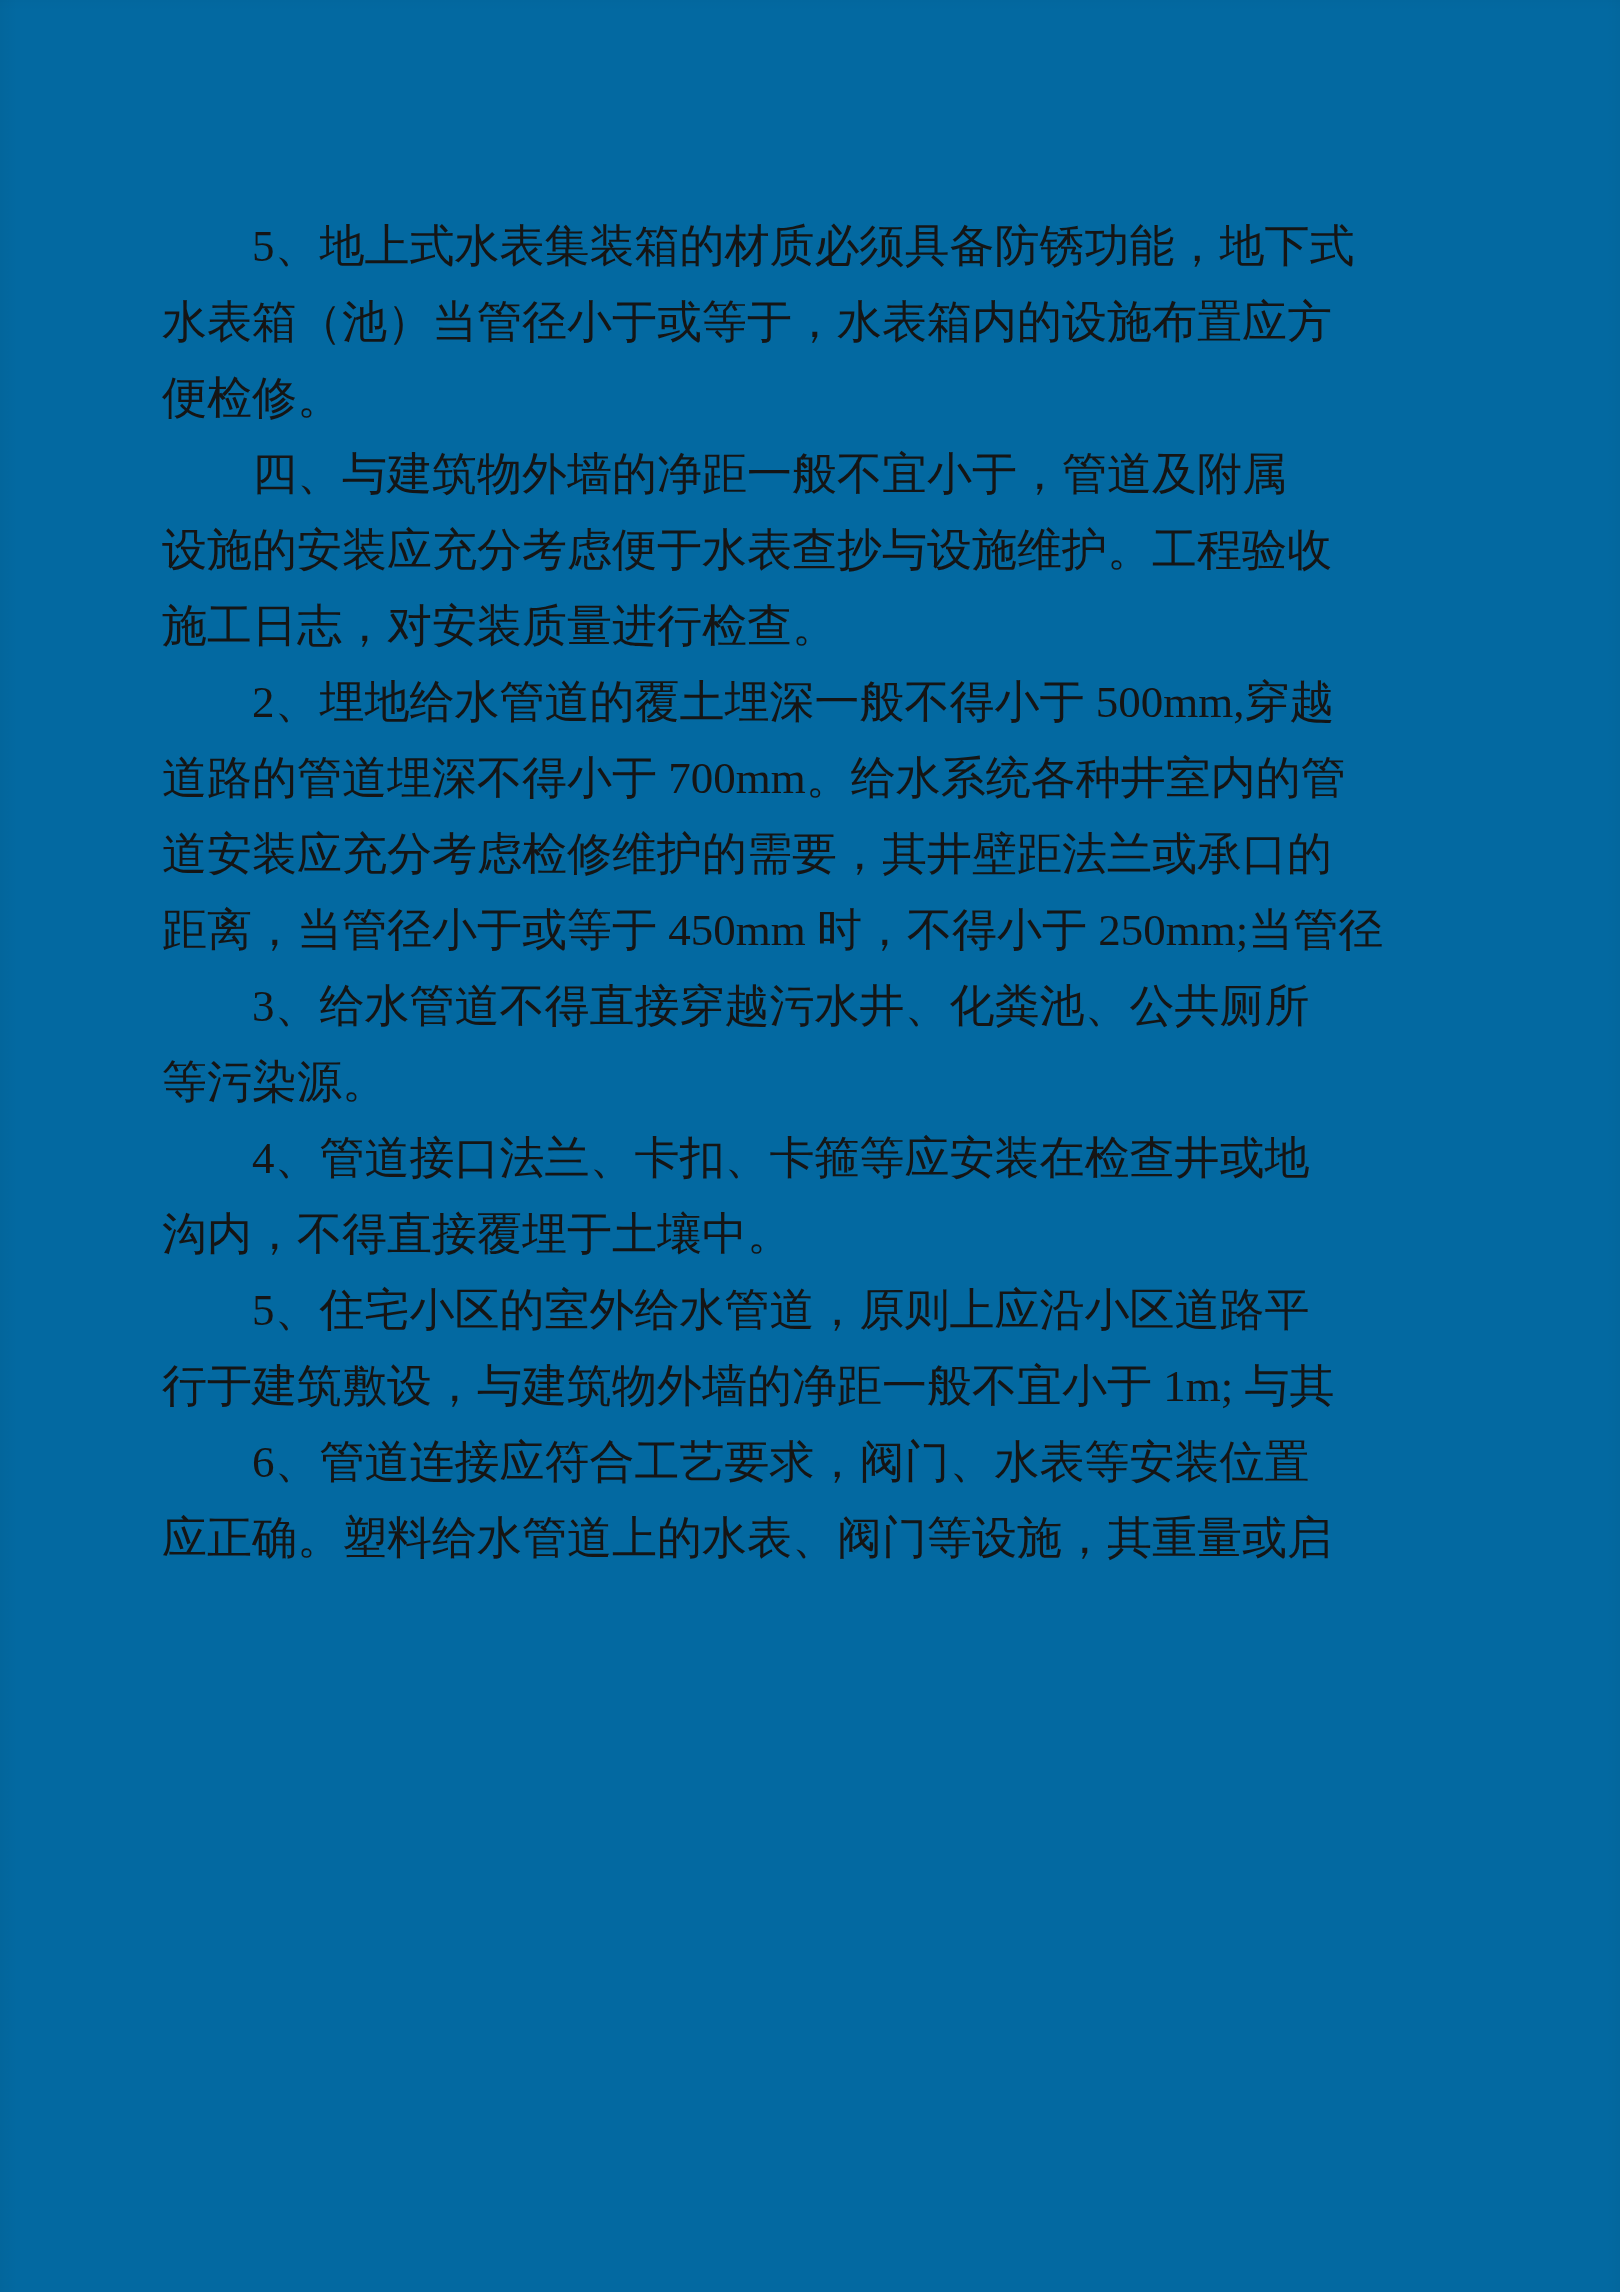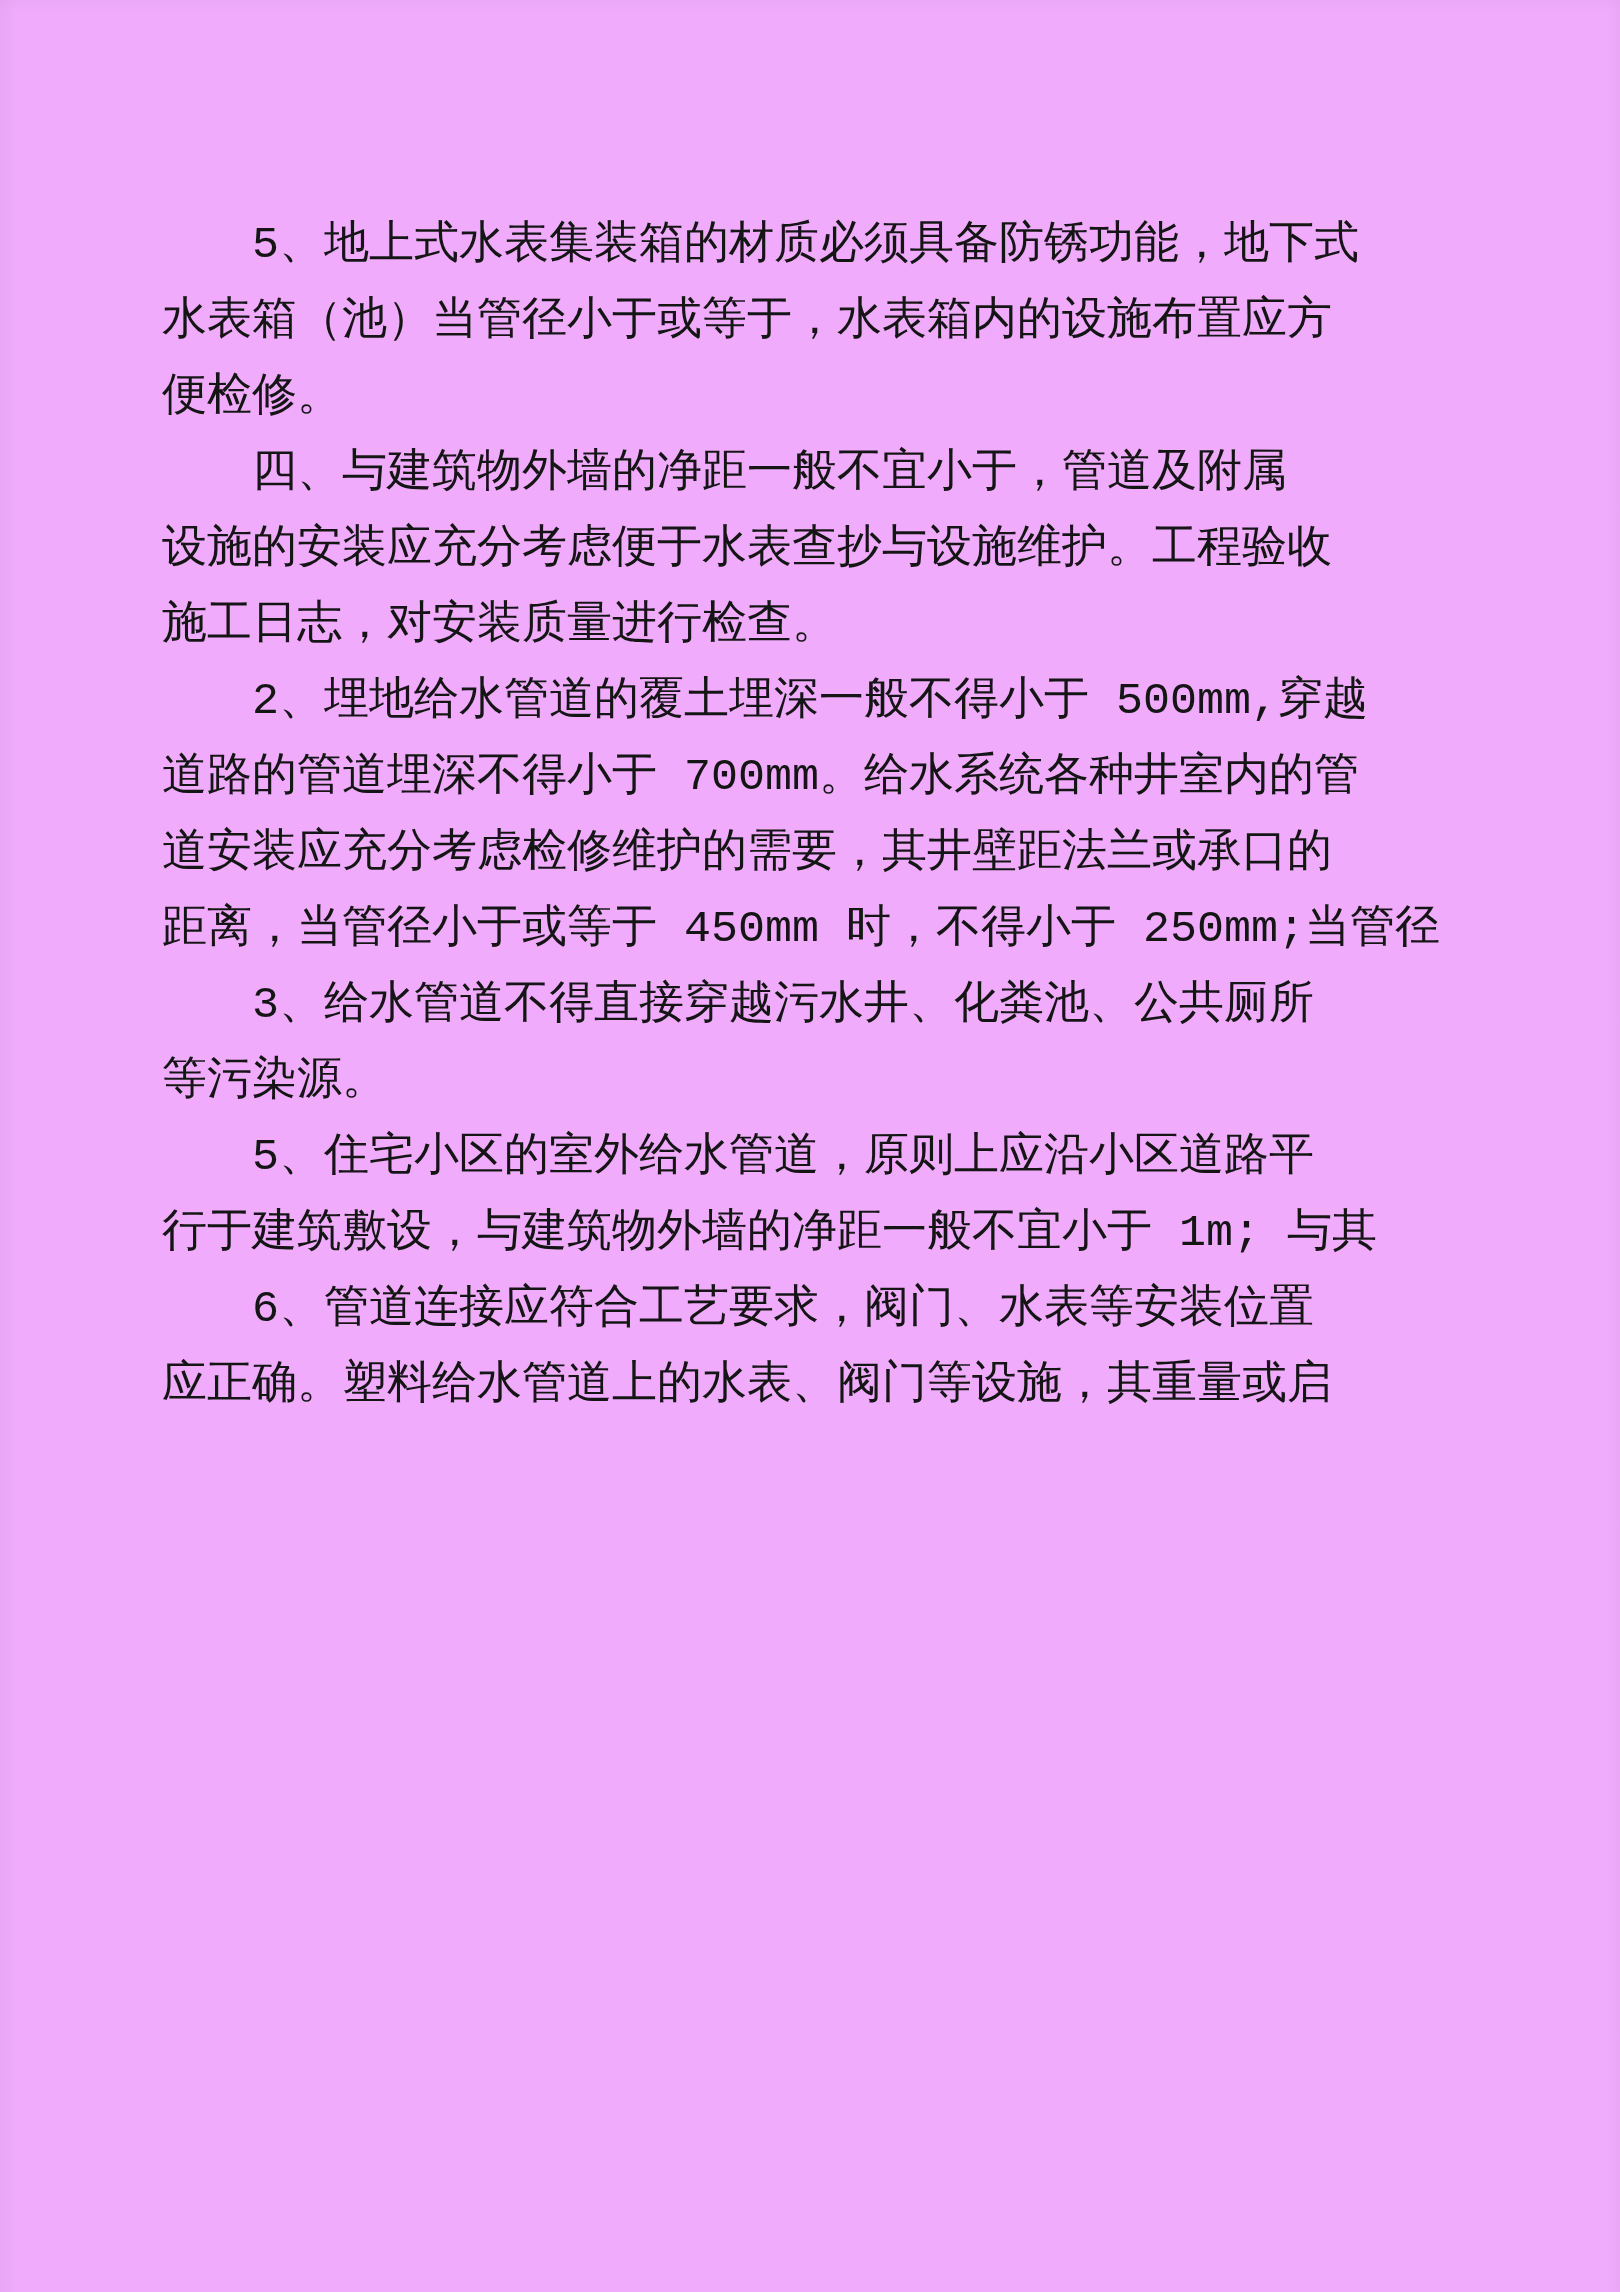--- a/index.html
+++ b/index.html
@@ -5,23 +5,23 @@
   html, body {
     margin: 0;
     padding: 0;
     background: #e8e8e8;
   }
   .page {
     position: relative;
     width: 1620px;
     height: 2293px;
     margin: 0 auto;
-    background: #f0abfc;
+    background: #0369a1;
     overflow: hidden;
-    font-family: Liberation Mono, monospace;
+    font-family: Liberation Serif, serif;
   }
   
   .page::before {
     content: "";
     position: absolute;
     inset: 0;
     background:
       linear-gradient(to right, rgba(0,0,0,0.03), rgba(0,0,0,0) 17.6px),
       linear-gradient(to left, rgba(0,0,0,0.025), rgba(0,0,0,0) 13.7px),
       linear-gradient(to bottom, rgba(0,0,0,0.02), rgba(0,0,0,0) 11.8px);
@@ -69,20 +69,24 @@
         <div class="line indent">2、埋地给水管道的覆土埋深一般不得小于 500mm,穿越</div>
         <div class="line">道路的管道埋深不得小于 700mm。给水系统各种井室内的管</div>
         <div class="line">道安装应充分考虑检修维护的需要，其井壁距法兰或承口的</div>
         <div class="line">距离，当管径小于或等于 450mm 时，不得小于 250mm;当管径</div>
       </div>
       <div class="paragraph">
         <div class="line indent">3、给水管道不得直接穿越污水井、化粪池、公共厕所</div>
         <div class="line">等污染源。</div>
       </div>
       <div class="paragraph">
+        <div class="line indent">4、管道接口法兰、卡扣、卡箍等应安装在检查井或地</div>
+        <div class="line">沟内，不得直接覆埋于土壤中。</div>
+      </div>
+      <div class="paragraph">
         <div class="line indent">5、住宅小区的室外给水管道，原则上应沿小区道路平</div>
         <div class="line">行于建筑敷设，与建筑物外墙的净距一般不宜小于 1m; 与其</div>
       </div>
       <div class="paragraph">
         <div class="line indent">6、管道连接应符合工艺要求，阀门、水表等安装位置</div>
         <div class="line">应正确。塑料给水管道上的水表、阀门等设施，其重量或启</div>
       </div>
     </div>
 </div>
 

